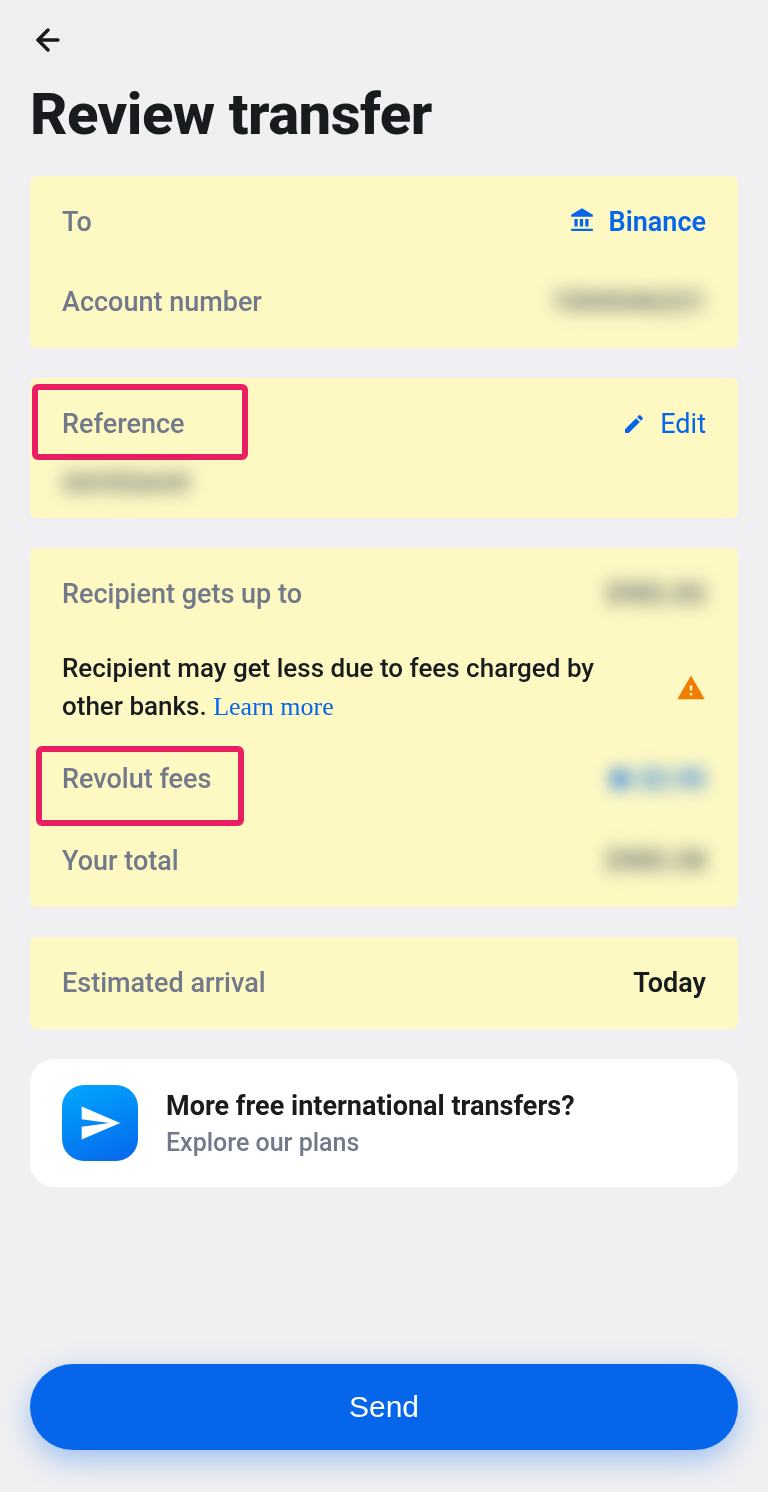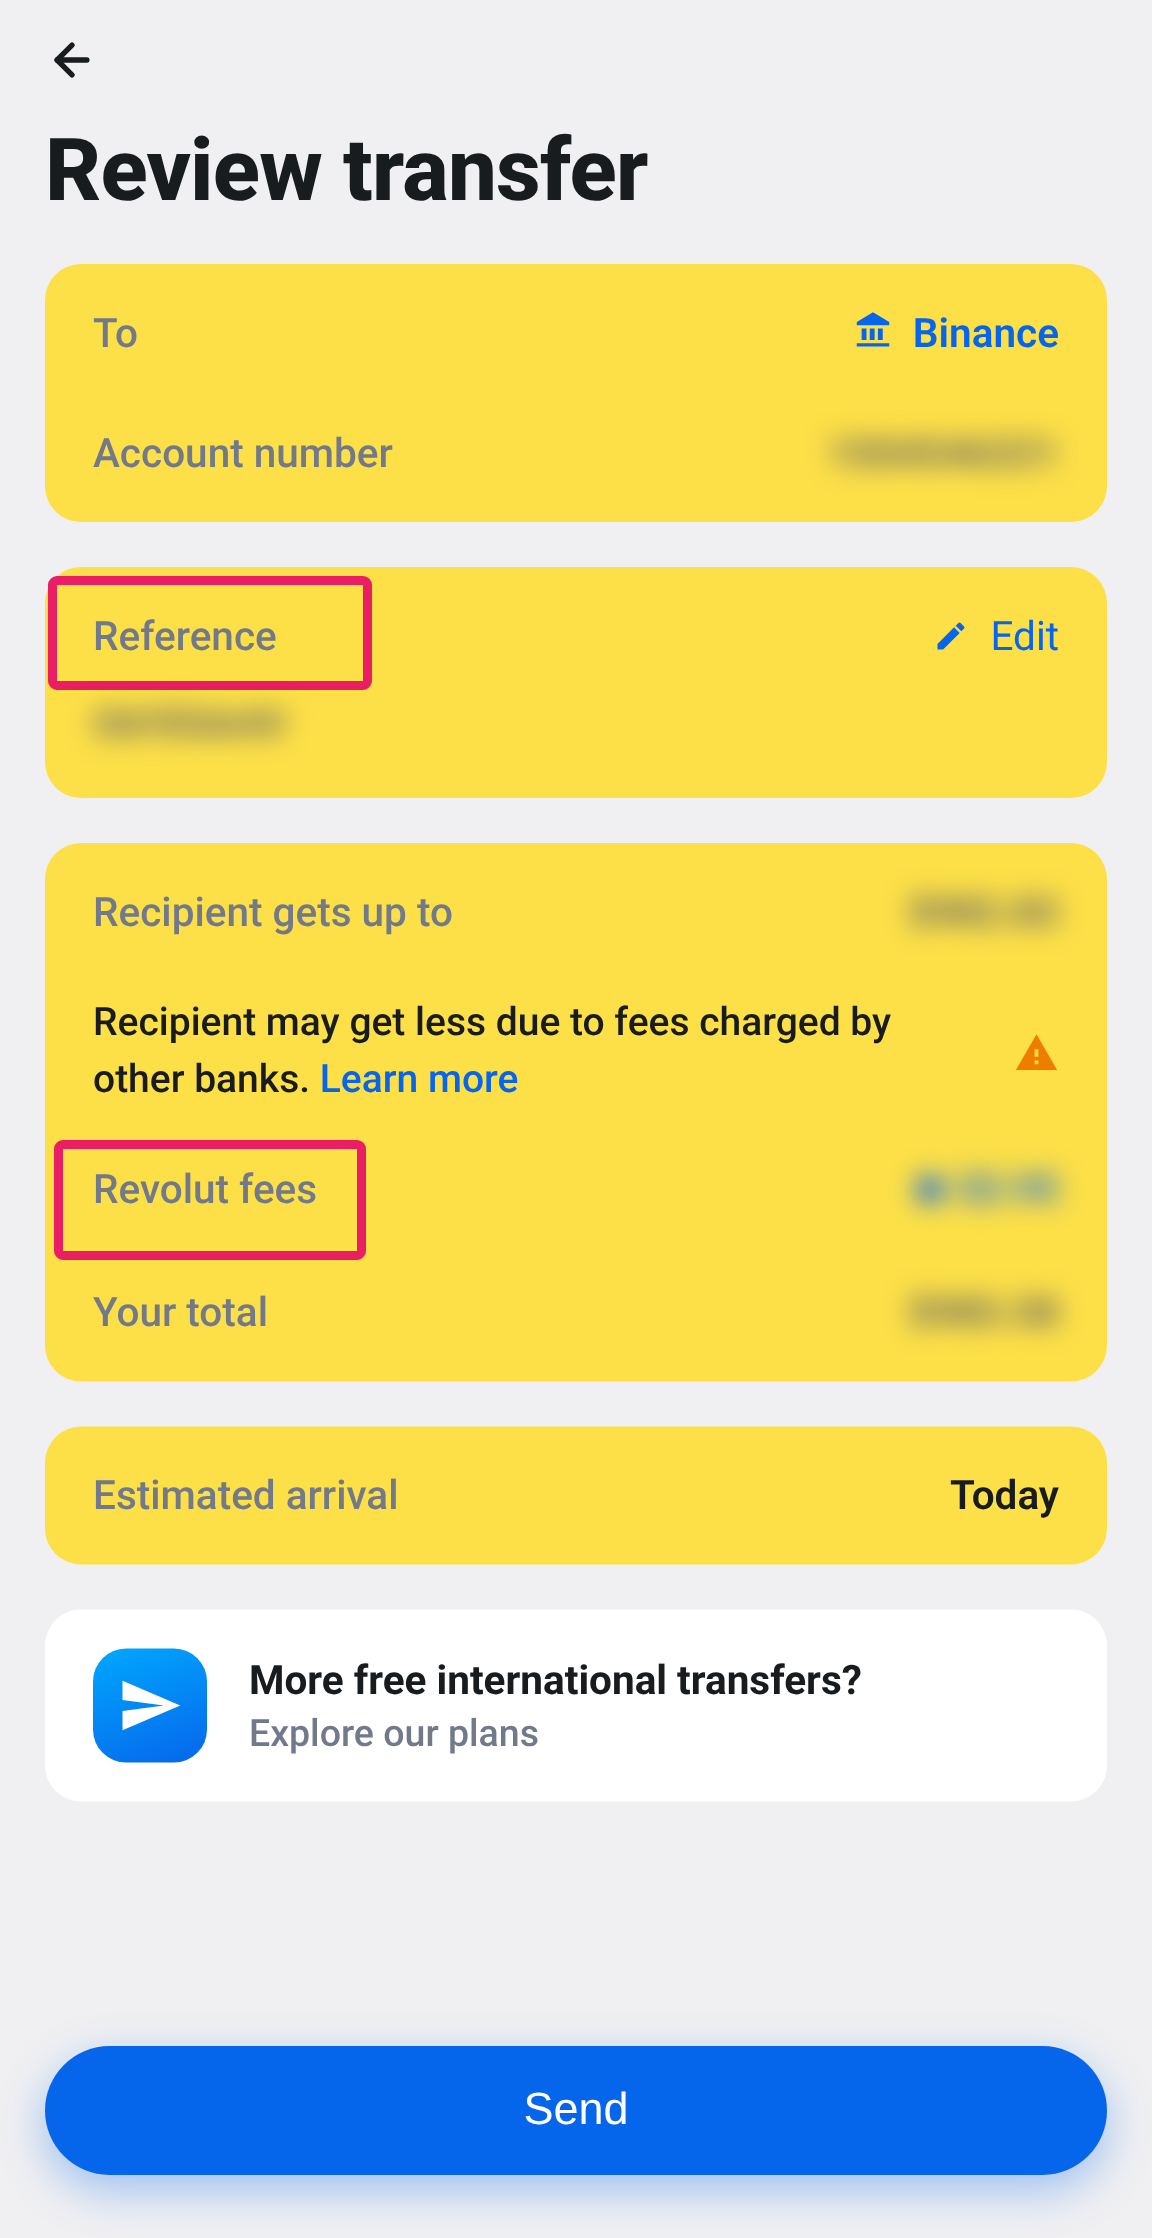--- a/index.html
+++ b/index.html
@@ -25,22 +25,22 @@
       font-size: 58px;
       font-weight: 800;
       color: #191c1f;
       margin-top: 22px;
       letter-spacing: -0.5px;
     }
     .content {
       padding: 28px 30px 0 30px;
     }
     .card {
-      background: #fde047;
-      border-radius: 24px;
+      background: #fef9c3;
+      border-radius: 7px;
       padding: 30px 32px;
       margin-bottom: 30px;
       position: relative;
     }
     .row {
       display: flex;
       justify-content: space-between;
       align-items: center;
     }
     .row + .row { margin-top: 48px; }
@@ -110,20 +110,21 @@
       display: flex;
       align-items: center;
       justify-content: space-between;
       gap: 20px;
       margin-top: 40px;
       margin-bottom: 38px;
     }
     .learn-more {
       color: #0666eb;
       cursor: pointer;
+      font-family: Liberation Serif, serif;
     }
     .promo-card {
       display: flex;
       align-items: center;
       gap: 28px;
       background: #ffffff;
       border-radius: 24px;
       padding: 26px 32px;
       cursor: pointer;
     }
@@ -160,21 +161,21 @@
       background: #0666eb;
       color: #ffffff;
       border: none;
       border-radius: 43px;
       font-size: 30px;
       font-weight: 400;
       cursor: pointer;
       box-shadow: 0 10px 30px rgba(6,102,235,0.35);
     }
     .arrival-card .row { margin-top: 0; }
-    .card-ref { padding-bottom: 34px; }
+    .card-ref { padding-bottom: 20px; }
     .card-amounts .row + .row { margin-top: 50px; }
   </style>
 </head>
 <body>
 
 <div class="header">
   <div class="back-arrow">
     <svg width="34" height="34" viewBox="0 0 24 24" fill="none" stroke="#191c1f" stroke-width="2.5" stroke-linecap="round" stroke-linejoin="round">
         <line x1="19" y1="12" x2="5" y2="12"></line>
         <polyline points="12 19 5 12 12 5"></polyline>

